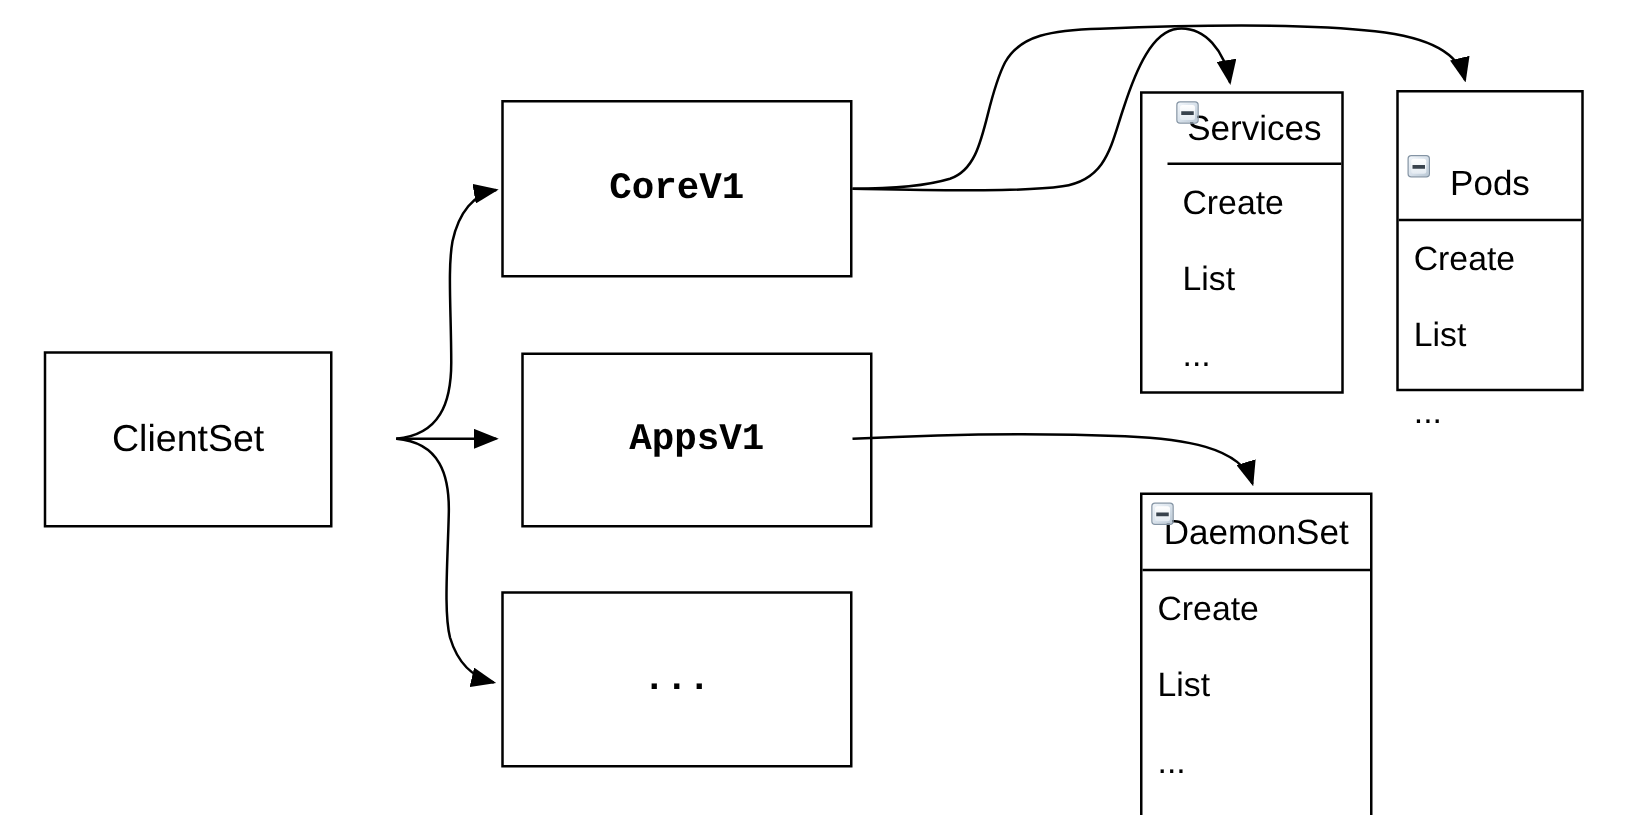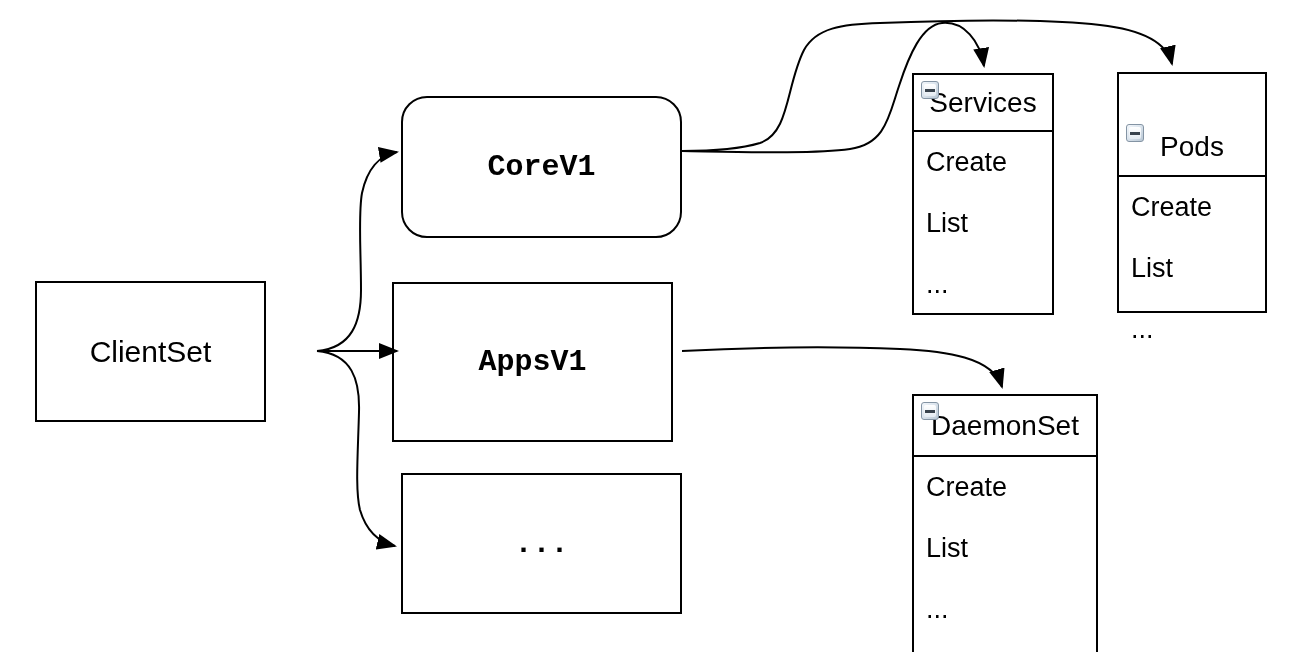--- a/index.html
+++ b/index.html
@@ -32,33 +32,33 @@
   .node.sans .node-label {
     font-family: "Liberation Sans", sans-serif;
     font-size: 30px;
   }
   .node.mono .node-label {
     font-family: "Liberation Mono", monospace;
     font-weight: bold;
     font-size: 30px;
   }
   #node-clientset { left: 35px;  top: 281px; width: 231px; height: 141px; }
-  #node-corev1    { left: 401px; top: 96px;  width: 281px; height: 142px; border-radius: 26px; }
-  #node-appsv1    { left: 392px; top: 282px; width: 281px; height: 160px; }
+  #node-corev1    { left: 401px; top: 80px;  width: 281px; height: 142px; }
+  #node-appsv1    { left: 417px; top: 282px; width: 281px; height: 140px; }
   #node-more      { left: 401px; top: 473px; width: 281px; height: 141px; }
 
   
   .cls {
     position: absolute;
     box-sizing: border-box;
     border: 2px solid #000000;
     background: #ffffff;
     z-index: 2;
   }
-  #cls-services  { left: 912px;  top: 73px;  width: 142px; height: 242px; }
+  #cls-services  { left: 912px;  top: 73px;  width: 163px; height: 242px; padding-left: 20px; }
   #cls-pods      { left: 1117px; top: 72px;  width: 150px; height: 241px; }
   #cls-daemonset { left: 912px;  top: 394px; width: 186px; height: 263px; }
 
   .cls-header {
     position: relative;
     box-sizing: border-box;
     border-bottom: 2px solid #000000;
     display: flex;
     align-items: center;
     justify-content: center;

